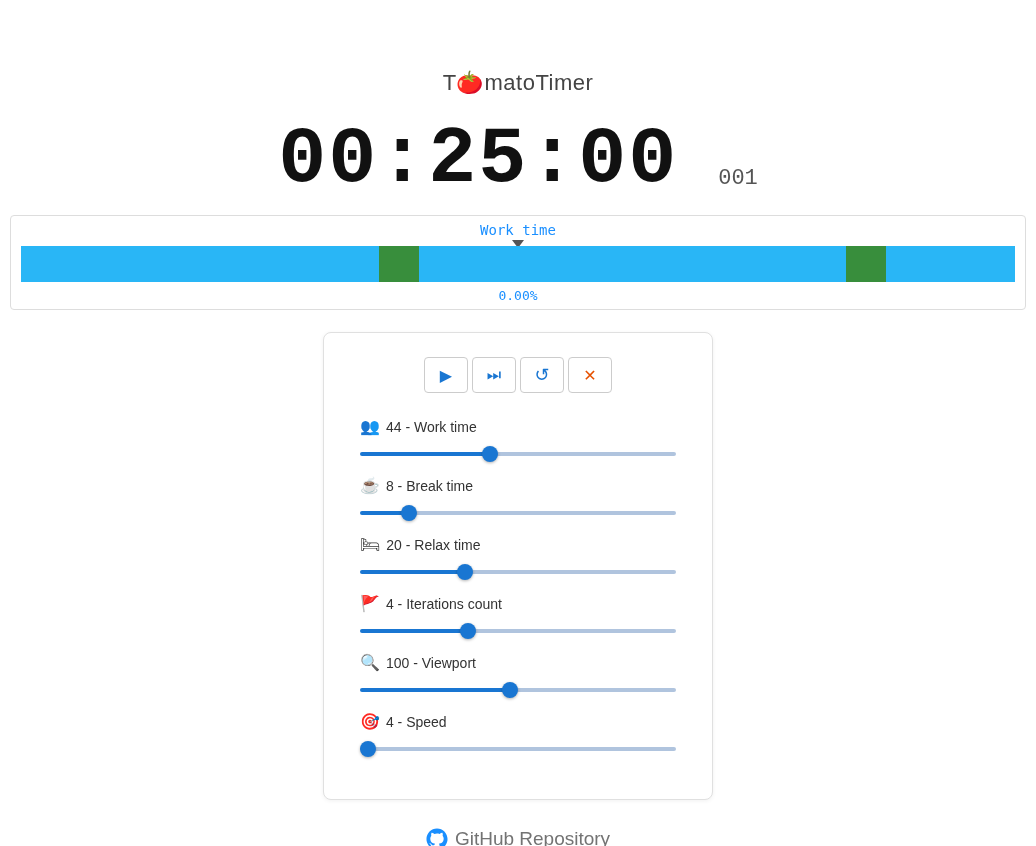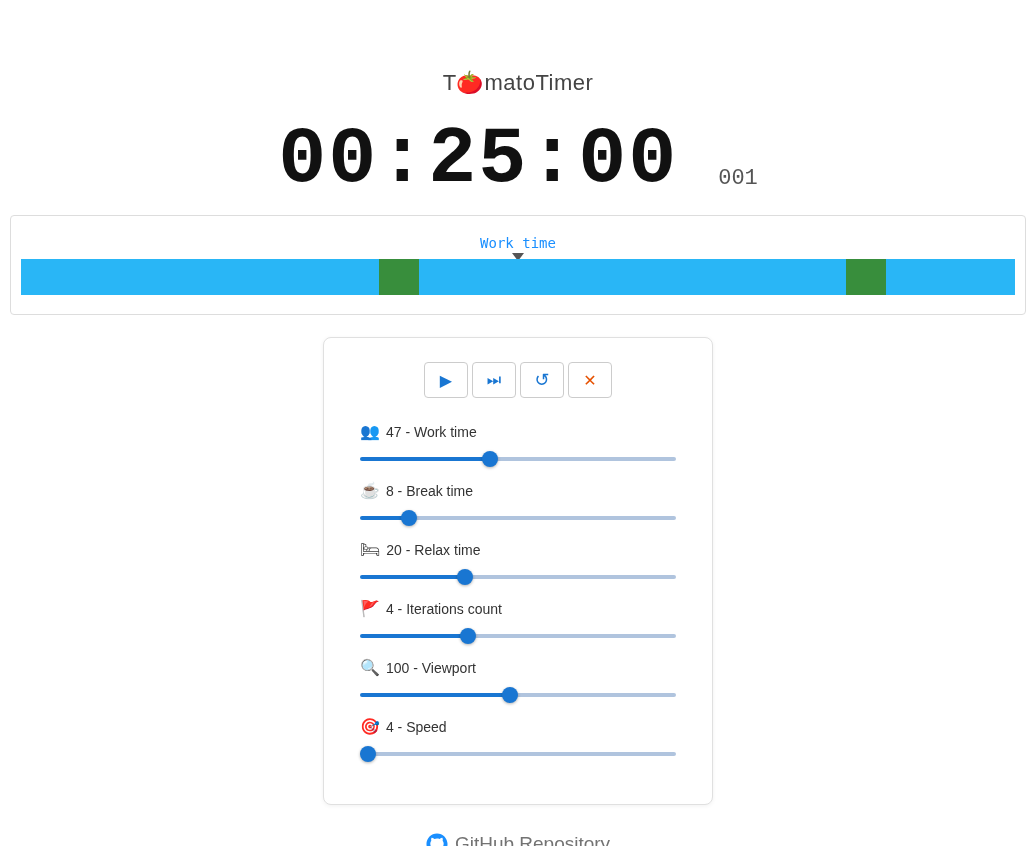--- a/index.html
+++ b/index.html
@@ -45,21 +45,21 @@
       font-family: 'Courier New', monospace;
     }
 
     
     .progress-section {
       width: 100%;
       max-width: 1016px;
       margin-top: 10px;
       border: 1px solid #ddd;
       border-radius: 4px;
-      padding: 19px 10px;
+      padding: 6px 10px;
       position: relative;
     }
     .progress-label {
       text-align: center;
       color: #1a8fff;
       font-size: 14px;
       margin-bottom: 8px;
       font-family: monospace;
     }
     .progress-bar-container {
@@ -204,20 +204,21 @@
 
       <div style="display:flex; width:100%; height:100%;">
         <div style="width:36%; background:#29b6f6;"></div>
         <div style="width:4%; background:#388e3c;"></div>
         <div style="width:43%; background:#29b6f6;"></div>
         <div style="width:4%; background:#388e3c;"></div>
         <div style="width:13%; background:#29b6f6;"></div>
       </div>
     </div>
   </div>
+  <div class="progress-percent">0.00%</div>
 </div>
 
 <div class="control-panel">
 
   <div class="transport-buttons">
     <button class="transport-btn play-btn">
       <span>▶</span>
     </button>
     <button class="transport-btn skip-btn">
       <span>⏭</span>
@@ -226,21 +227,21 @@
       <span style="font-size:18px;">↺</span>
     </button>
     <button class="transport-btn stop-btn">
       <span>✕</span>
     </button>
   </div>
 
   <div id="sliders-container">
       <div class="slider-row"><div class="slider-label">
           <span class="slider-icon">👥</span>
-          <span>47 - Work time</span>
+          <span>44 - Work time</span>
         </div><input type="range" min="1" max="60" value="25" style="--fill: 40.68%;"></div>
       <div class="slider-row"><div class="slider-label">
           <span class="slider-icon">☕</span>
           <span>8 - Break time</span>
         </div><input type="range" min="1" max="30" value="5" style="--fill: 13.79%;"></div>
       <div class="slider-row"><div class="slider-label">
           <span class="slider-icon">🛏</span>
           <span>20 - Relax time</span>
         </div><input type="range" min="1" max="60" value="20" style="--fill: 32.20%;"></div>
       <div class="slider-row"><div class="slider-label">

